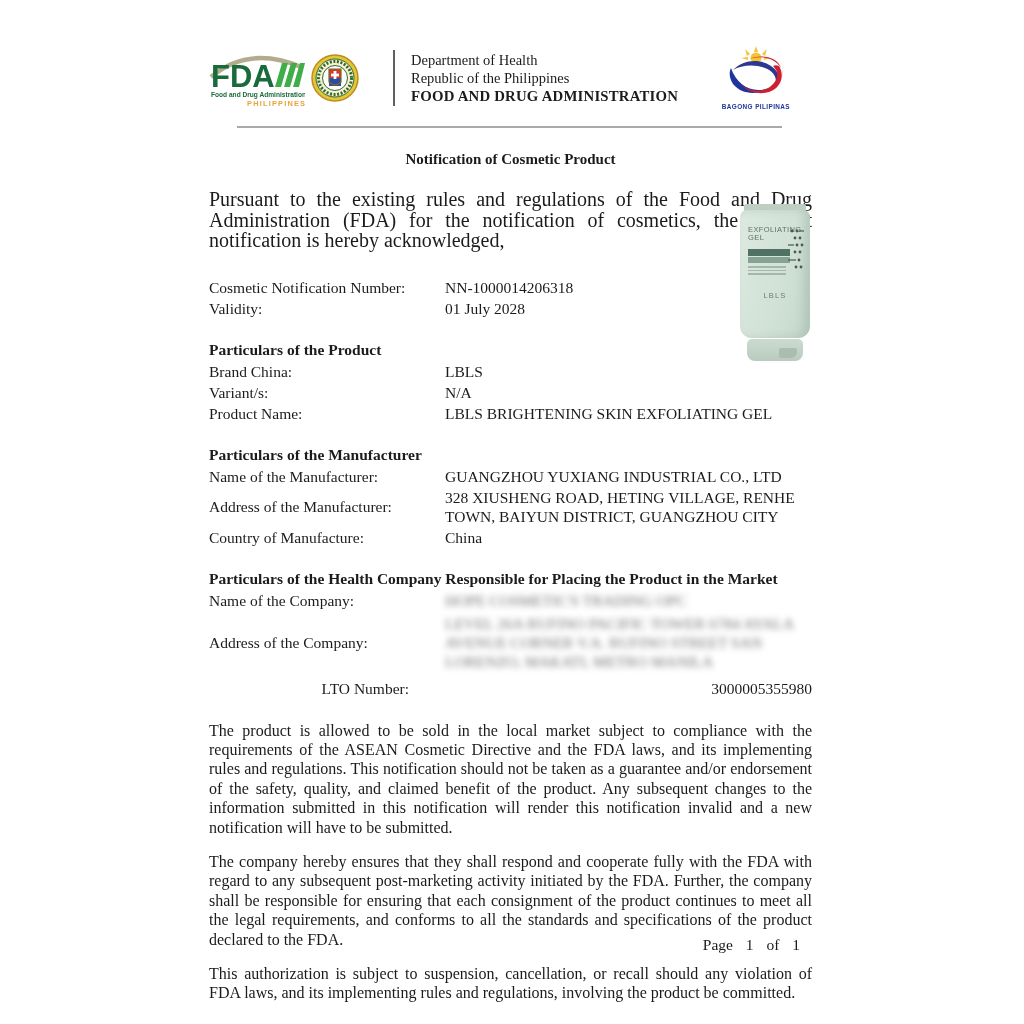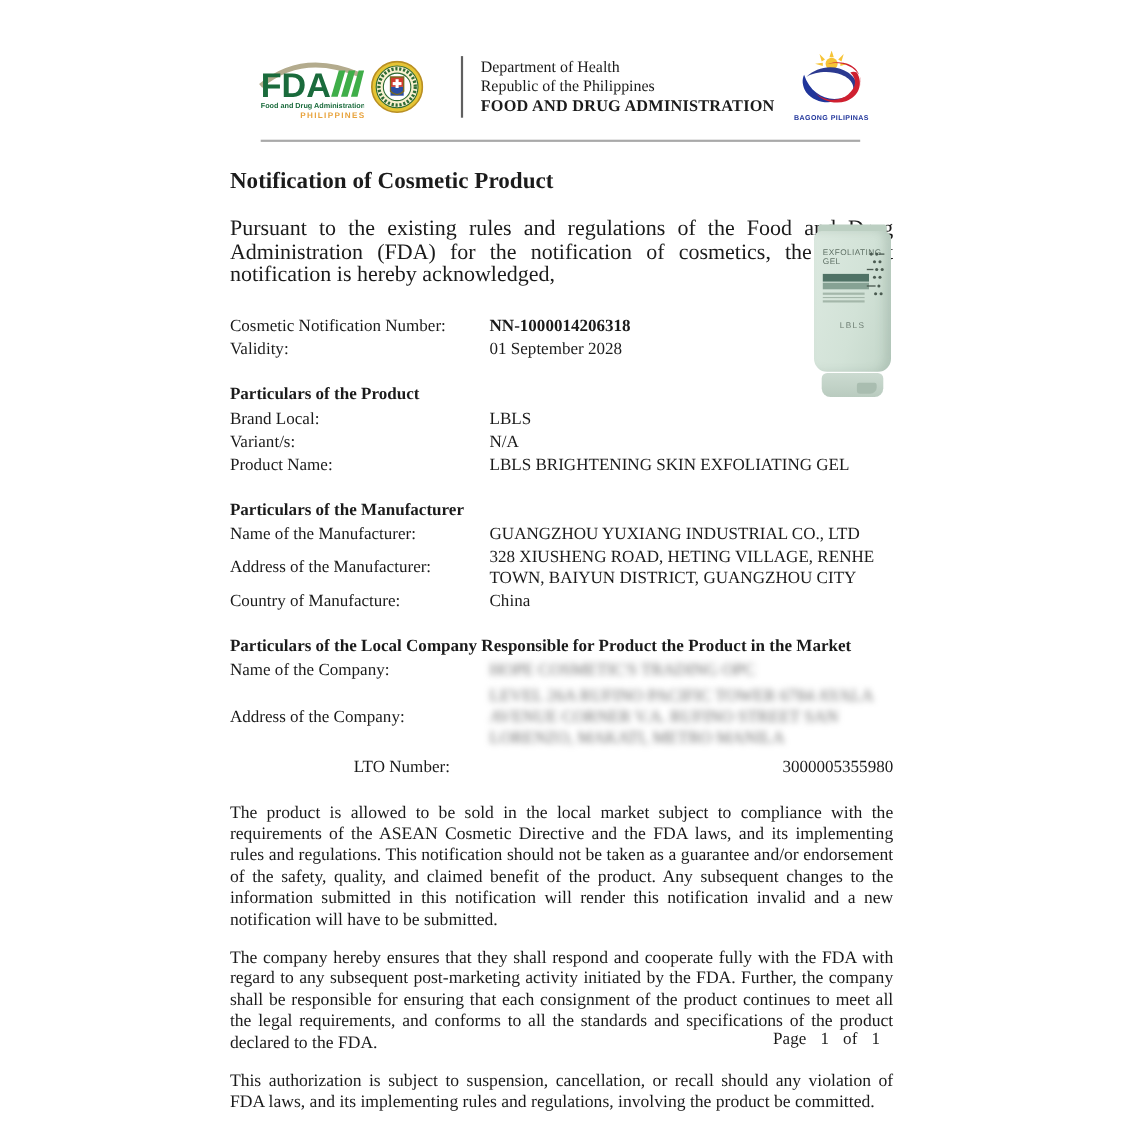--- a/index.html
+++ b/index.html
@@ -2,43 +2,43 @@
 <html><head>
 <meta charset="utf-8">
 <style>
   * { margin:0; padding:0; box-sizing:border-box; }
   html,body { background:#ffffff; }
   body { width:1024px; height:1024px; position:relative; overflow:hidden;
          font-family:"Liberation Serif", serif; color:#1b1b1b; }
   .content { position:absolute; left:209px; top:0; width:603px; height:1024px; }
 
   
-  .header-row { padding-top:46px; margin-left:26px; margin-right:22px;
+  .header-row { padding-top:46px; margin-right:22px;
                 display:flex; align-items:center; }
   .seal { margin-left:6px; }
   .vdivider { width:2px; height:56px; background:#444; margin-left:34px; opacity:.85; }
   .org-block { margin-left:16px; line-height:18px; }
   .org-line { font-size:14.5px; }
   .org-line-bold { font-size:14.8px; font-weight:bold; letter-spacing:.2px; }
   .bagong { margin-left:auto; text-align:center; }
   .bagong-label { font-family:"Liberation Sans", sans-serif; font-size:6.4px; font-weight:bold;
                   color:#20359b; letter-spacing:.4px; margin-top:1px; }
   .header-rule { height:2px; background:#a9a9a9; margin:16px 30px 0 28px; }
 
   
-  .doc-title { margin-top:23px; text-align:left; font-weight:bold; font-size:21px; }
+  .doc-title { margin-top:23px; text-align:center; font-weight:bold; font-size:15px; }
   .intro { margin-top:21px; font-size:20px; line-height:20.5px; text-align:justify; }
 
   
   .fields-top { margin-top:27px; }
   .frow { display:grid; grid-template-columns:200px 1fr; font-size:15.5px;
           line-height:19px; margin-top:2px;gap:36px; }
   .frow .flabel { }
   .frow.v-center .flabel { align-self:center; }
-  .fvalue-bold { font-weight:bold; }
+  .fvalue-bold { font-weight:normal; }
   .blurred { filter:blur(3px); color:#6f6f6f; }
 
   .section { margin-top:23px; }
   .section-heading { font-weight:bold; font-size:15.5px; margin-bottom:3px; }
 
   
   .bodypara { margin-top:15px; font-size:16px; line-height:19.4px; text-align:justify; }
   .paras { margin-top:23px; }
 
   
@@ -132,21 +132,21 @@
   <div class="doc-title">Notification of Cosmetic Product</div>
   <p class="intro">Pursuant to the existing rules and regulations of the Food and Drug Administration (FDA) for the notification of cosmetics, the product notification is hereby acknowledged,</p>
 
   <div class="fields-top">
     <div class="frow">
       <span class="flabel">Cosmetic Notification Number:</span>
       <span class="fvalue-bold">NN-1000014206318</span>
     </div>
     <div class="frow">
       <span class="flabel">Validity:</span>
-      <span>01 September 2028</span>
+      <span>01 July 2028</span>
     </div>
   </div>
 
   <div class="tube">
     <div class="tube-crimp"></div>
     <div class="tube-body">
       <div class="tube-label">EXFOLIATING</div>
       <div class="tube-label">GEL</div>
       <svg class="tube-dots" width="18" height="44" viewBox="0 0 18 44">
         <g fill="#4a5a50">
@@ -176,21 +176,21 @@
       <div class="tube-brand">LBLS</div>
     </div>
     <div class="tube-cap">
       <div class="tube-cap-notch"></div>
     </div>
   </div>
 
   <div class="section">
     <div class="section-heading">Particulars of the Product</div>
     <div class="frow">
-      <span class="flabel">Brand Local:</span>
+      <span class="flabel">Brand China:</span>
       <span>LBLS</span>
     </div>
     <div class="frow">
       <span class="flabel">Variant/s:</span>
       <span>N/A</span>
     </div>
     <div class="frow">
       <span class="flabel">Product Name:</span>
       <span>LBLS BRIGHTENING SKIN EXFOLIATING GEL</span>
     </div>
@@ -206,21 +206,21 @@
       <span class="flabel">Address of the Manufacturer:</span>
       <span>328 XIUSHENG ROAD, HETING VILLAGE, RENHE TOWN, BAIYUN DISTRICT, GUANGZHOU CITY</span>
     </div>
     <div class="frow">
       <span class="flabel">Country of Manufacture:</span>
       <span>China</span>
     </div>
   </div>
 
   <div class="section">
-    <div class="section-heading">Particulars of the Local Company Responsible for Product the Product in the Market</div>
+    <div class="section-heading">Particulars of the Health Company Responsible for Placing the Product in the Market</div>
     <div class="frow">
       <span class="flabel">Name of the Company:</span>
       <span class="blurred">HOPE COSMETIC'S TRADING OPC</span>
     </div>
     <div class="frow v-center" style="margin-top:4px;">
       <span class="flabel">Address of the Company:</span>
       <span class="blurred">LEVEL 26A RUFINO PACIFIC TOWER 6784 AYALA AVENUE CORNER V.A. RUFINO STREET SAN LORENZO, MAKATI, METRO MANILA</span>
     </div>
     <div class="frow" style="margin-top:8px;text-align:right;">
       <span class="flabel">LTO Number:</span>

